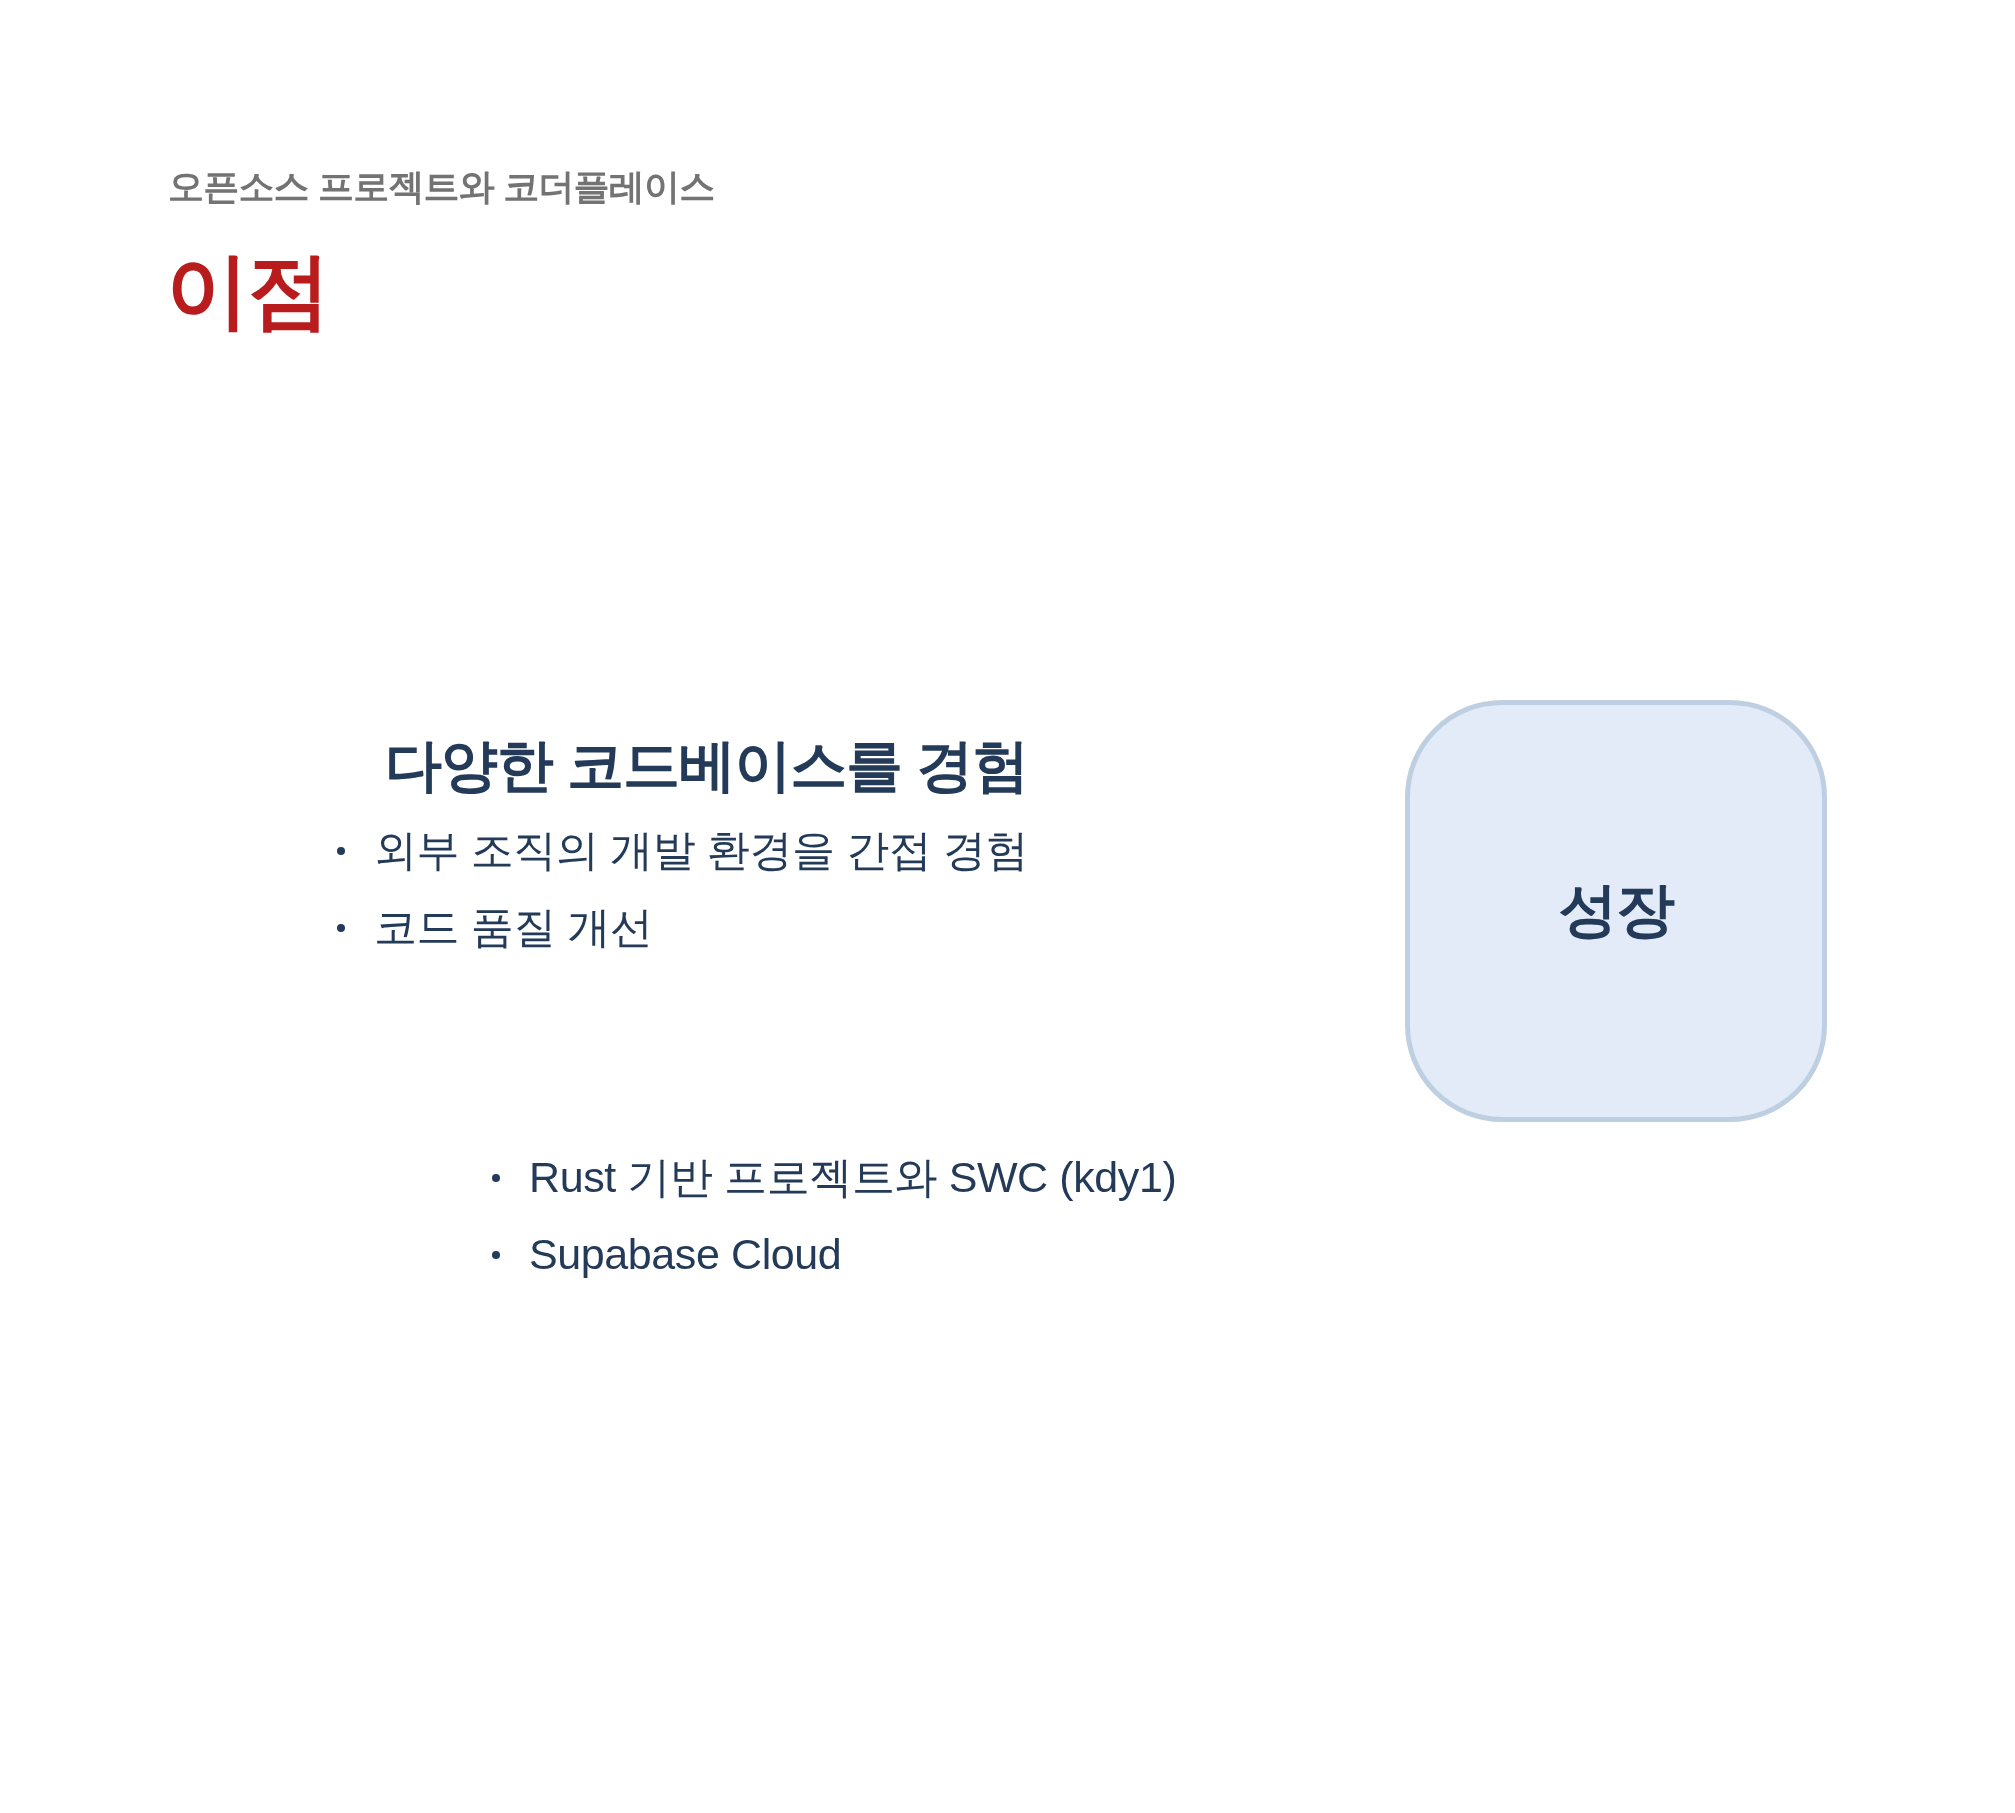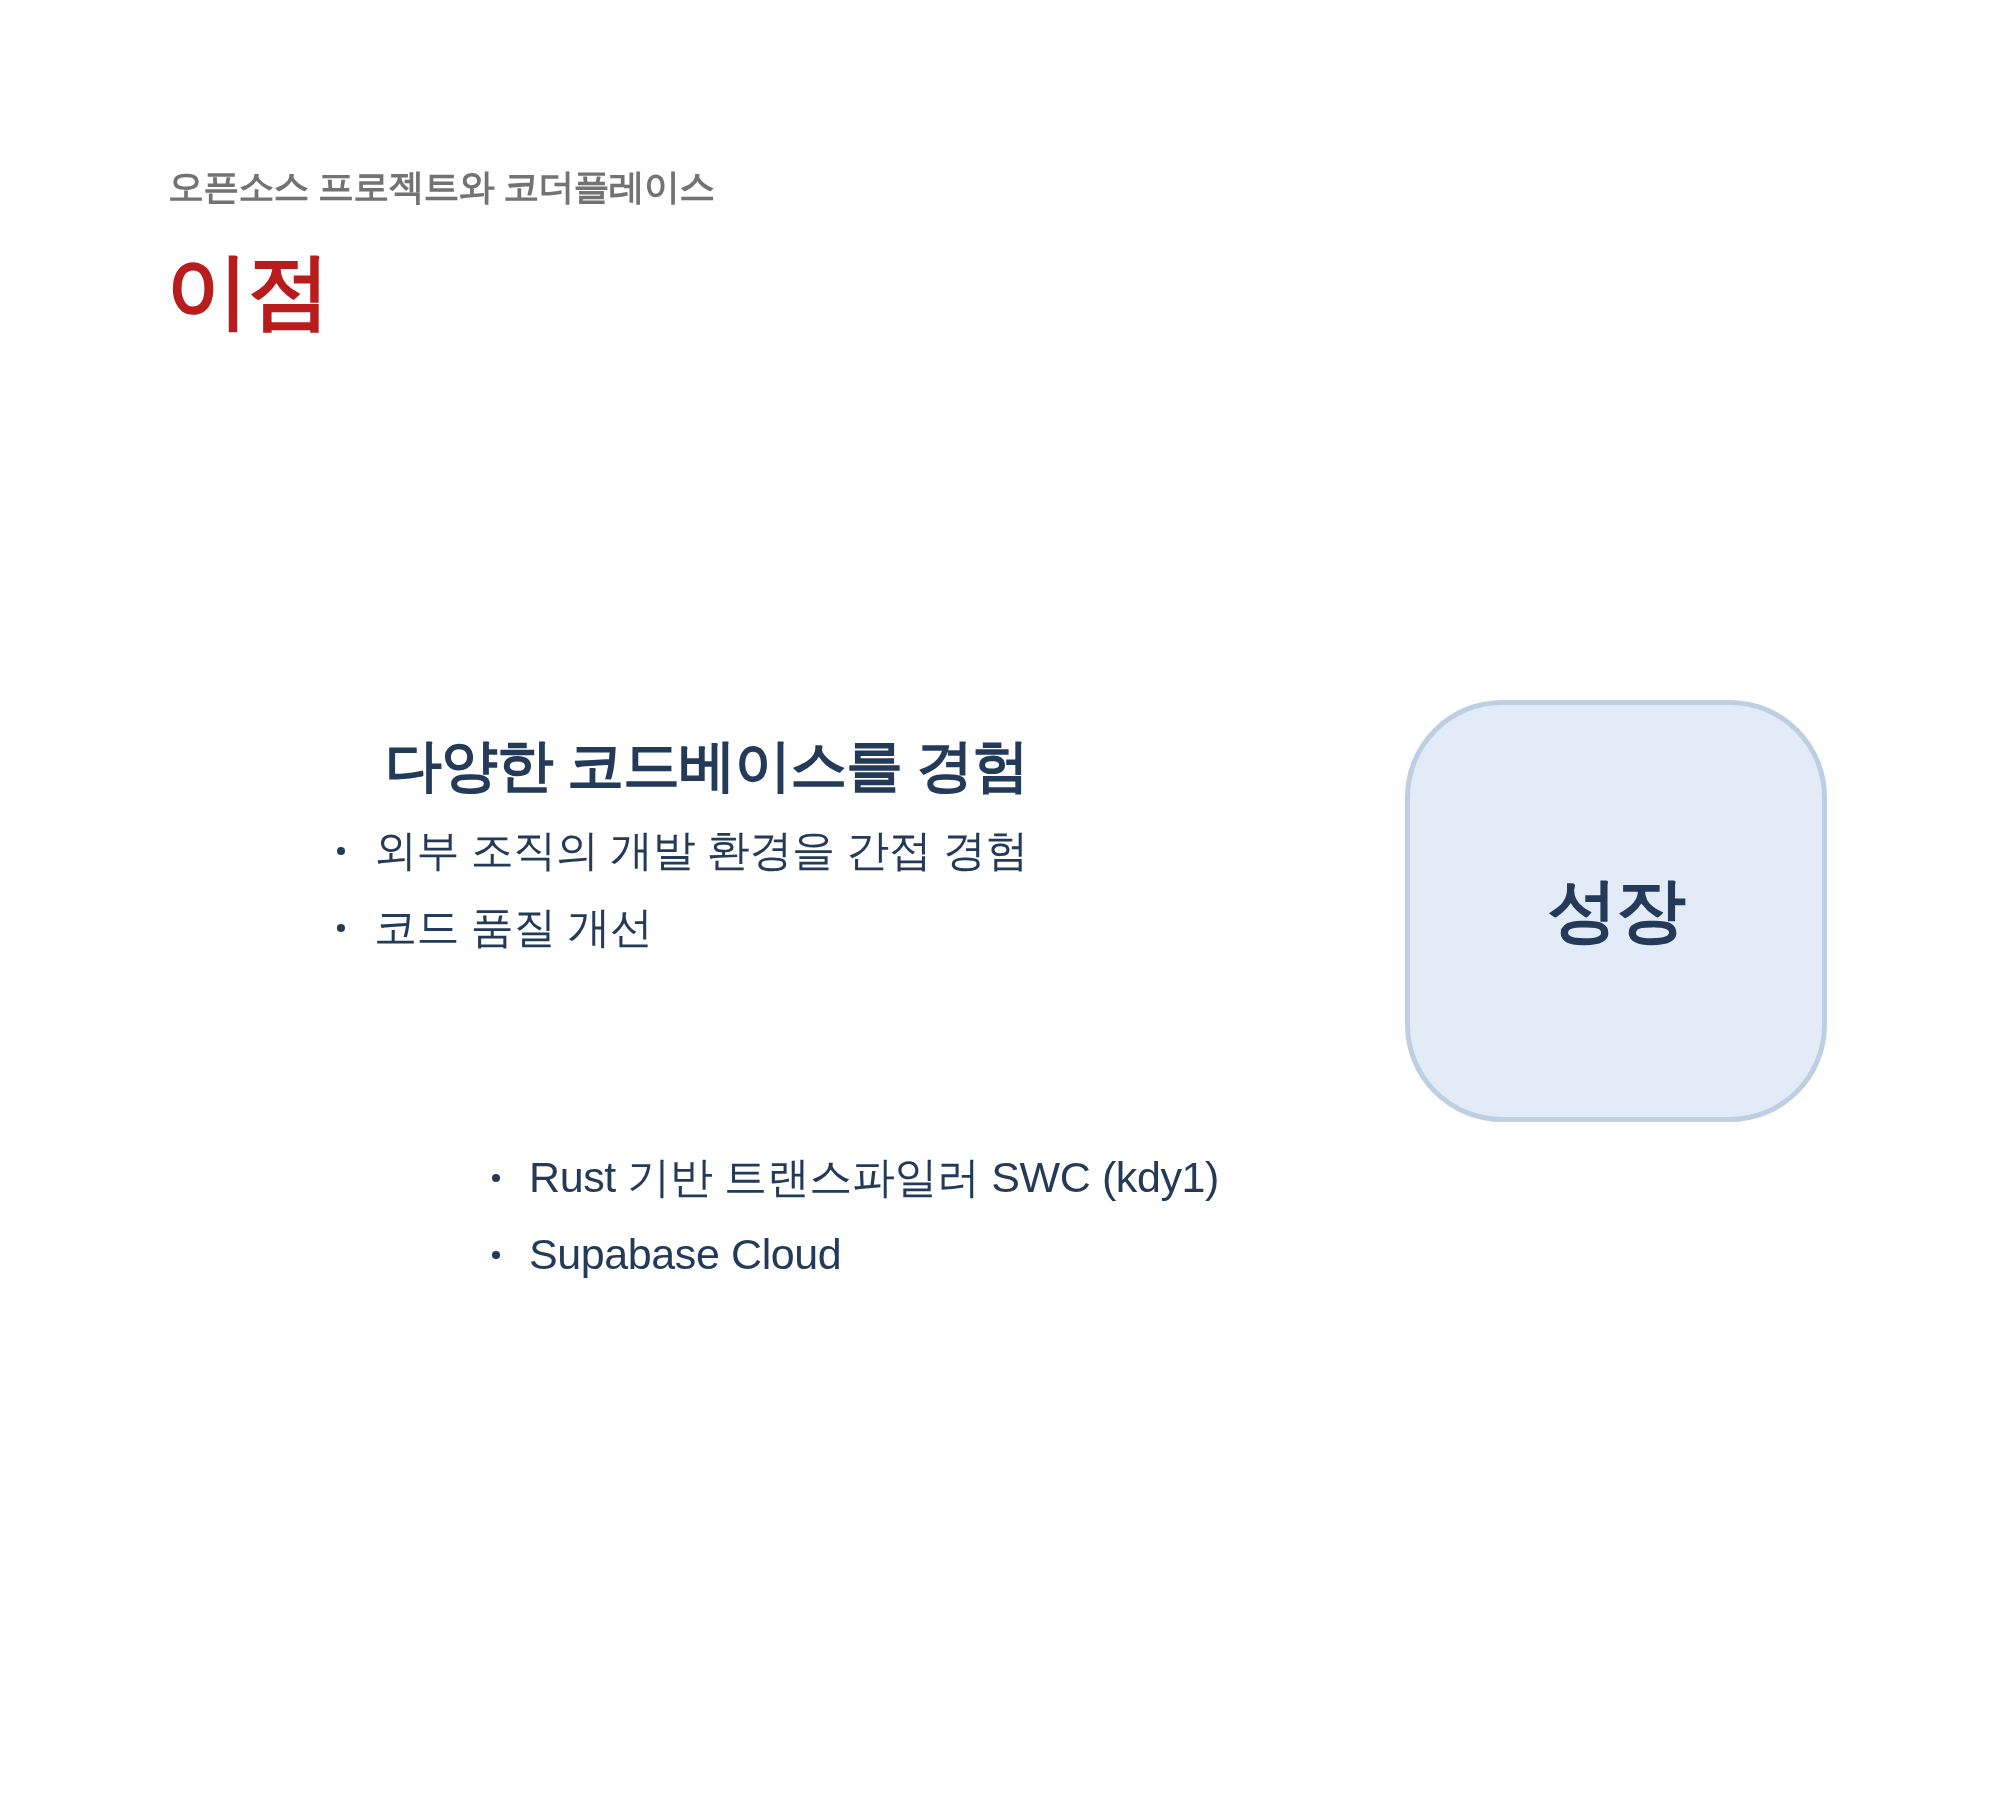--- a/index.html
+++ b/index.html
@@ -19,21 +19,21 @@
   }
   #g1 { left:310px; top:729px; }
   #g1 ul { margin-top:9.7px; }
   #g2 { left:465px; top:1129px; }
   #g2 ul { margin-top:9.7px; }
   .center-box {
     position:absolute; left:1405px; top:700px; width:422px; height:422px; box-sizing:border-box;
     background:#E2EBF7; border:5.6px solid #BFCFE2; border-radius:97px;
     display:flex; align-items:center; justify-content:center;
   }
-  .center-box span { font-size:70px; font-weight:700; color:#233A59; letter-spacing:-1.6px; }
+  .center-box span { font-size:59px; font-weight:700; color:#233A59; letter-spacing:-1.6px; }
 </style>
 </head>
 <body>
 
 <div class="abs subtitle">오픈소스 프로젝트와 코더플레이스</div>
 <div class="abs title">이점</div>
 
 <div class="group" id="g1">
   <h2>다양한 코드베이스를 경험</h2>
   <ul>
@@ -41,17 +41,17 @@
     <li><span class="dot"></span><span>코드 품질 개선</span></li>
   </ul>
 </div>
 
 <div class="center-box">
   <span>성장</span>
 </div>
 
 <div class="group" id="g2">
   <ul>
-    <li><span class="dot"></span><span>Rust 기반 트랜스파일러 SWC (kdy1)</span></li>
+    <li><span class="dot"></span><span>Rust 기반 프로젝트와 SWC (kdy1)</span></li>
     <li><span class="dot"></span><span>Supabase Cloud</span></li>
   </ul>
 </div>
 
 
 </body></html>

